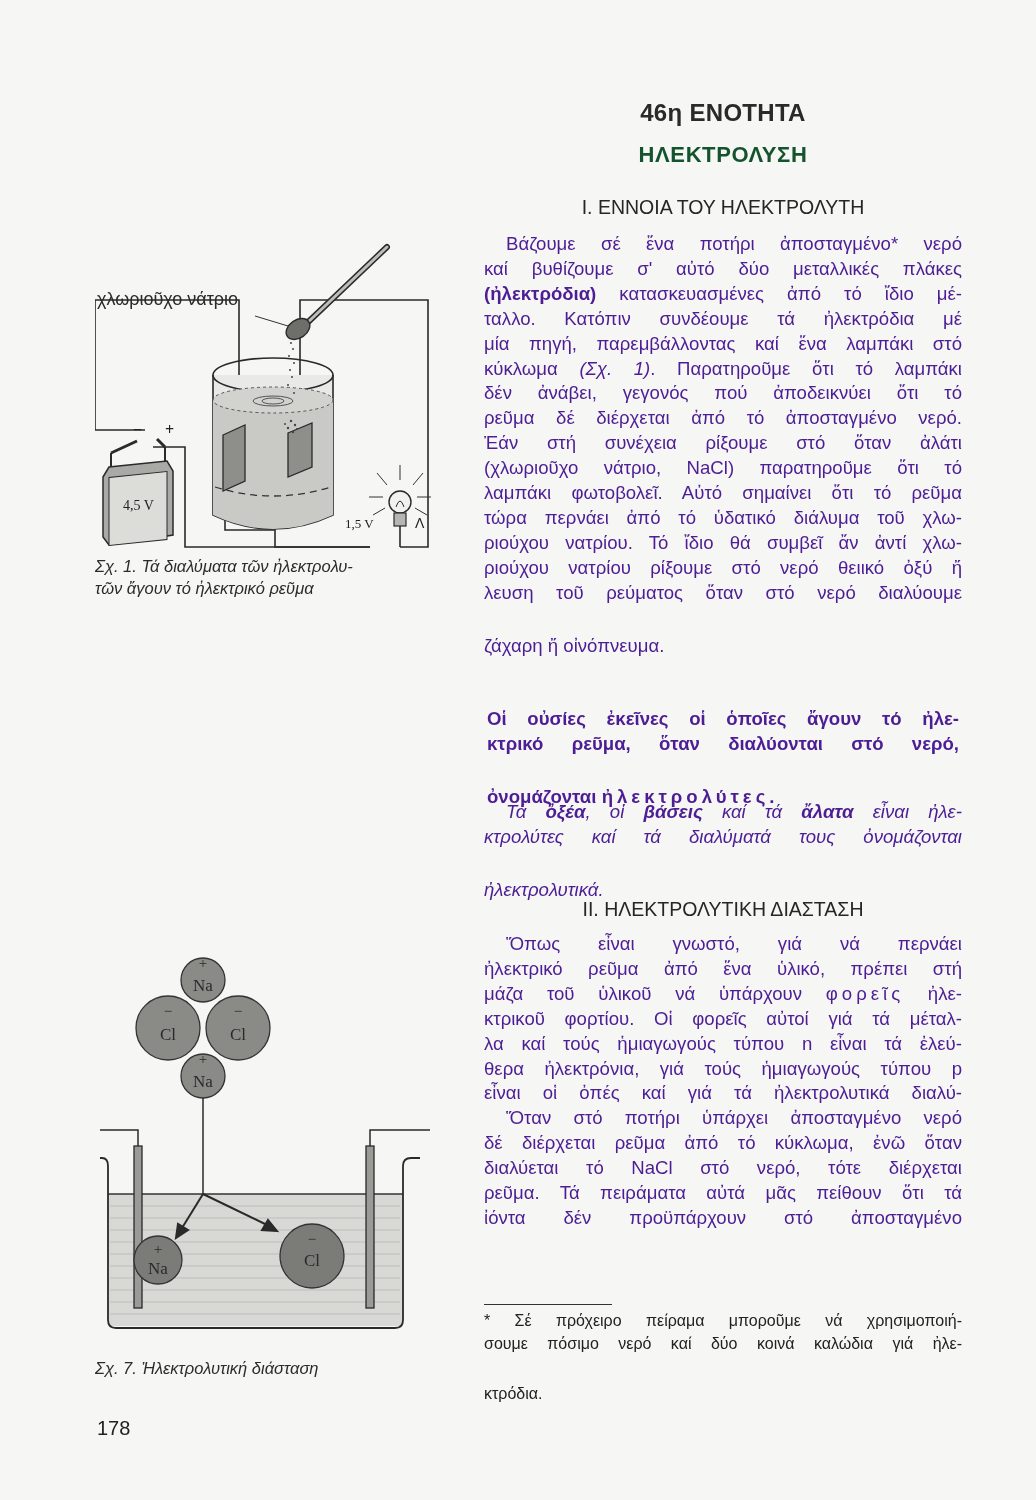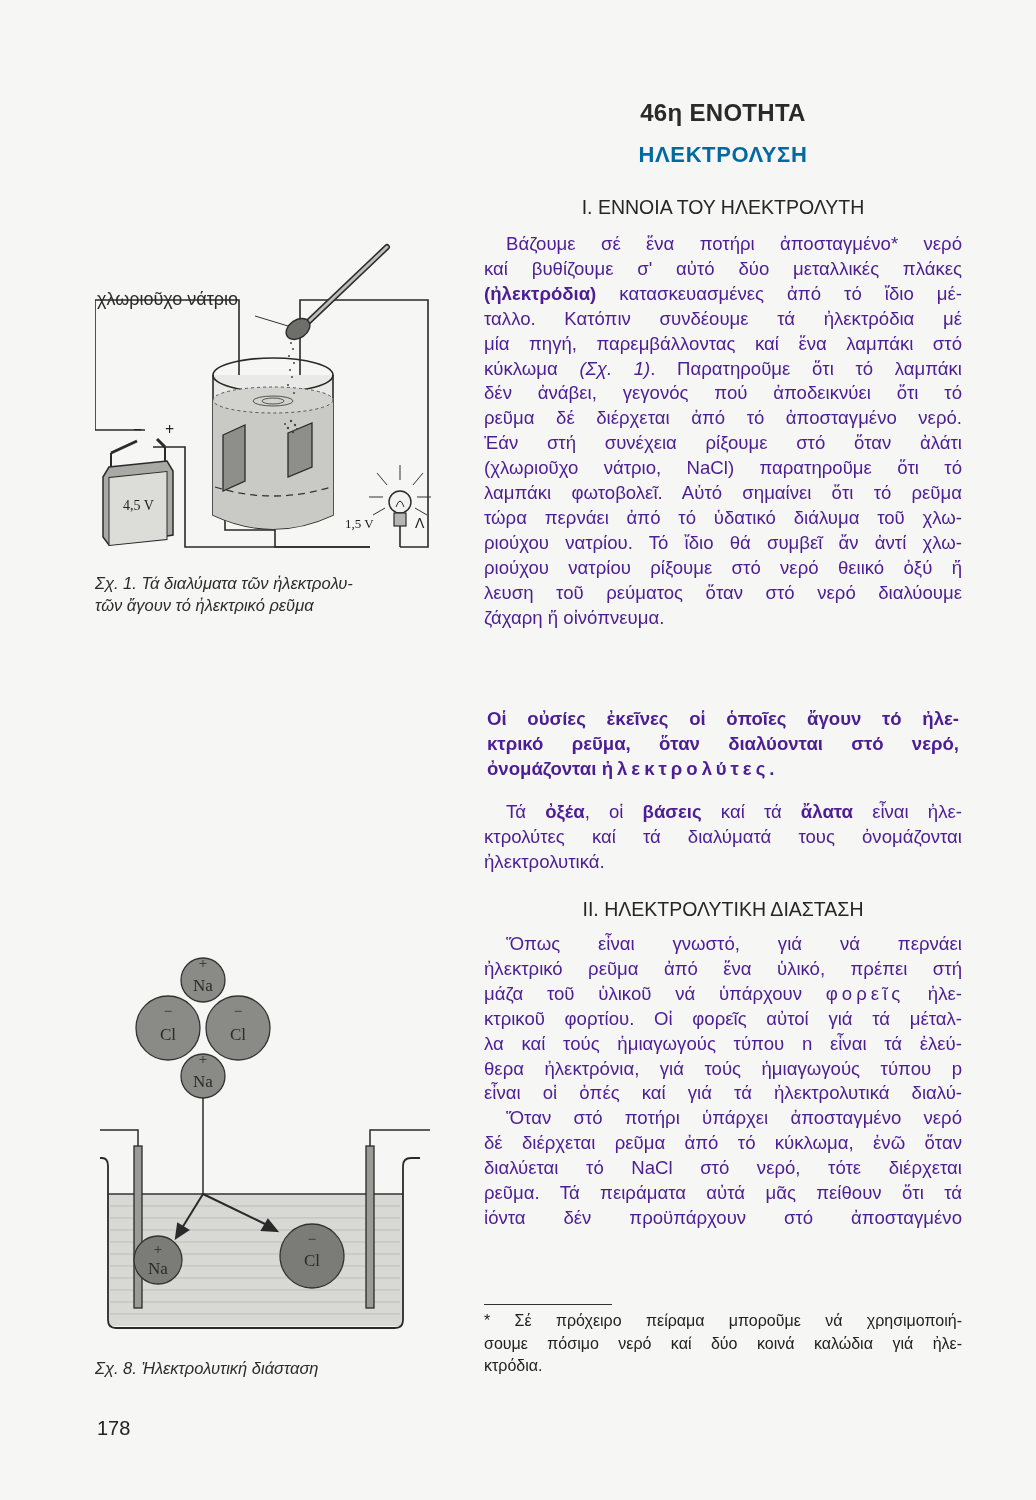--- a/index.html
+++ b/index.html
@@ -6,24 +6,24 @@
   body {
     width: 1036px; height: 1500px; position: relative; overflow: hidden;
     background: #f6f6f4;
     color: #1e1e1e;
     font-family: "Liberation Sans", "DejaVu Sans", sans-serif;
   }
   .abs { position: absolute; }
   
   .col { position: absolute; left: 484px; width: 478px; font-size: 18.6px; line-height: 24.9px; color: #4c1d95; }
   .unit-title { position: absolute; left: 484px; width: 478px; top: 99px; text-align: center; font-weight: bold; font-size: 24px; letter-spacing: 0.3px; color: #2a2a2a; }
-  .chapter-title { position: absolute; left: 484px; width: 478px; top: 142px; text-align: center; font-weight: bold; font-size: 22px; letter-spacing: 0.6px; color: #0369a1; }
+  .chapter-title { position: absolute; left: 484px; width: 478px; top: 142px; text-align: center; font-weight: bold; font-size: 22px; letter-spacing: 0.6px; color: #14532d; }
   .section-title { position: absolute; left: 484px; width: 478px; text-align: center; font-size: 19.5px; color: #262626; }
   .line { display: block; white-space: nowrap; text-align: justify; text-align-last: justify; }
-  .line.last { text-align-last: left; }
+  .line.last { text-align-last: left; margin-top: 28px; }
   .indent { padding-left: 22px; }
   .b { font-weight: bold; }
   .i { font-style: italic; }
   .spaced { letter-spacing: 4px; }
   .footnote-rule { position: absolute; left: 484px; top: 1304px; width: 128px; border-top: 1.5px solid #333; }
   .footnote { position: absolute; left: 484px; width: 478px; top: 1310px; font-size: 16px; line-height: 22.5px; color: #222; }
   .caption { position: absolute; left: 95px; font-style: italic; font-size: 16.5px; line-height: 21.5px; color: #2b2b2b; }
   .page-num { position: absolute; left: 97px; top: 1417px; font-size: 20px; color: #222; }
   svg text { font-family: "Liberation Serif", "DejaVu Serif", serif; }
   .fig-label { font-family: "Liberation Sans", sans-serif; font-size: 18px; color: #2a2a2a; }
@@ -54,21 +54,21 @@
   <span class="line">λευση τοῦ ρεύματος ὅταν στό νερό διαλύουμε</span>
   <span class="line last">ζάχαρη ἤ οἰνόπνευμα.</span>
 </div>
 
 <div class="col para b" style="top:707px; left:487px; width:472px;">
   <span class="line">Οἱ οὐσίες ἐκεῖνες οἱ ὁποῖες ἄγουν τό ἠλε-</span>
   <span class="line">κτρικό ρεῦμα, ὅταν διαλύονται στό νερό,</span>
   <span class="line last"><span>ὀνομάζονται </span><span class="spaced">ἠλεκτρολύτες</span><span>.</span></span>
 </div>
 
-<div class="col para" style="top:800px;">
+<div class="col para" style="top:800px;font-style:italic;">
   <span class="line indent"><span>Τά </span><span class="b">ὀξέα</span><span>, οἱ </span><span class="b">βάσεις</span><span> καί τά </span><span class="b">ἄλατα</span><span> εἶναι ἠλε-</span></span>
   <span class="line">κτρολύτες καί τά διαλύματά τους ὀνομάζονται</span>
   <span class="line last">ἠλεκτρολυτικά.</span>
 </div>
 
 <div class="section-title" style="top:898px;">II. ΗΛΕΚΤΡΟΛΥΤΙΚΗ ΔΙΑΣΤΑΣΗ</div>
 
 <div class="col para" style="top:932px;">
   <span class="line indent">Ὅπως εἶναι γνωστό, γιά νά περνάει</span>
   <span class="line">ἠλεκτρικό ρεῦμα ἀπό ἕνα ὑλικό, πρέπει στή</span>
@@ -164,21 +164,21 @@
       <circle cx="305" cy="277" r="11" fill="#f2f2f0" stroke="#2a2a2a" stroke-width="1.4"></circle>
       <path d="M301,282 Q305,270 309,282" fill="none" stroke="#2a2a2a" stroke-width="1"></path>
       <rect x="299" y="288" width="12" height="13" fill="#b5b5b2" stroke="#2a2a2a" stroke-width="1.2"></rect>
       <line x1="305" y1="301" x2="305" y2="322" stroke="#2a2a2a" stroke-width="1.6"></line>
       <text x="250" y="303" font-size="13" fill="#222">1,5 V</text>
       <text x="320" y="303" font-size="14" fill="#222" style="font-family:'Liberation Sans',sans-serif;">Λ</text>
     </g>
   </svg>
 </div>
 
-<div class="caption" style="top:573px;">
+<div class="caption" style="top:556px;">
   <div>Σχ. 1. Τά διαλύματα τῶν ἠλεκτρολυ-</div>
   <div>τῶν ἄγουν τό ἠλεκτρικό ρεῦμα</div>
 </div>
 
 <div class="abs" style="left:100px; top:948px; width:330px; height:390px;">
   <svg width="330" height="390" viewBox="0 0 330 390" xmlns="http://www.w3.org/2000/svg">
 
     <g stroke="#333" stroke-width="1.3" fill="#8a8a87">
       <circle cx="68" cy="80" r="32"></circle>
       <circle cx="138" cy="80" r="32"></circle>
@@ -233,15 +233,15 @@
     <circle cx="212" cy="308" r="32" fill="#7b7b78" stroke="#333" stroke-width="1.3"></circle>
     <g fill="#2a2a2a" font-size="17" text-anchor="middle">
       <text x="58" y="306" font-size="15">+</text>
       <text x="58" y="326">Na</text>
       <text x="212" y="296" font-size="15">−</text>
       <text x="212" y="318">Cl</text>
     </g>
   </svg>
 </div>
 
-<div class="caption" style="top:1358px;">Σχ. 8. Ἠλεκτρολυτική διάσταση</div>
+<div class="caption" style="top:1358px;">Σχ. 7. Ἠλεκτρολυτική διάσταση</div>
 
 <div class="page-num">178</div>
 
 </body></html>

